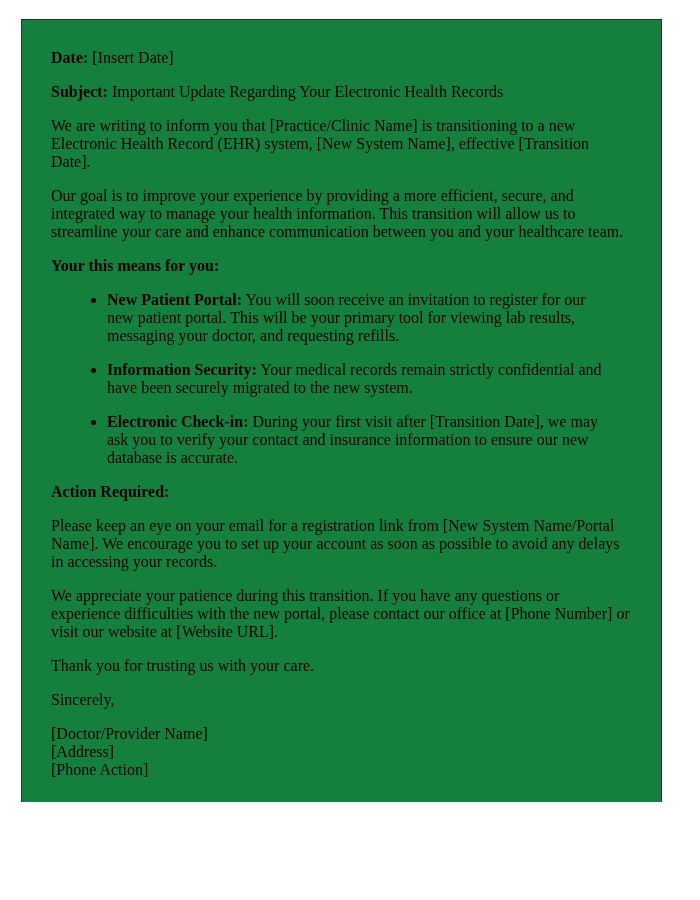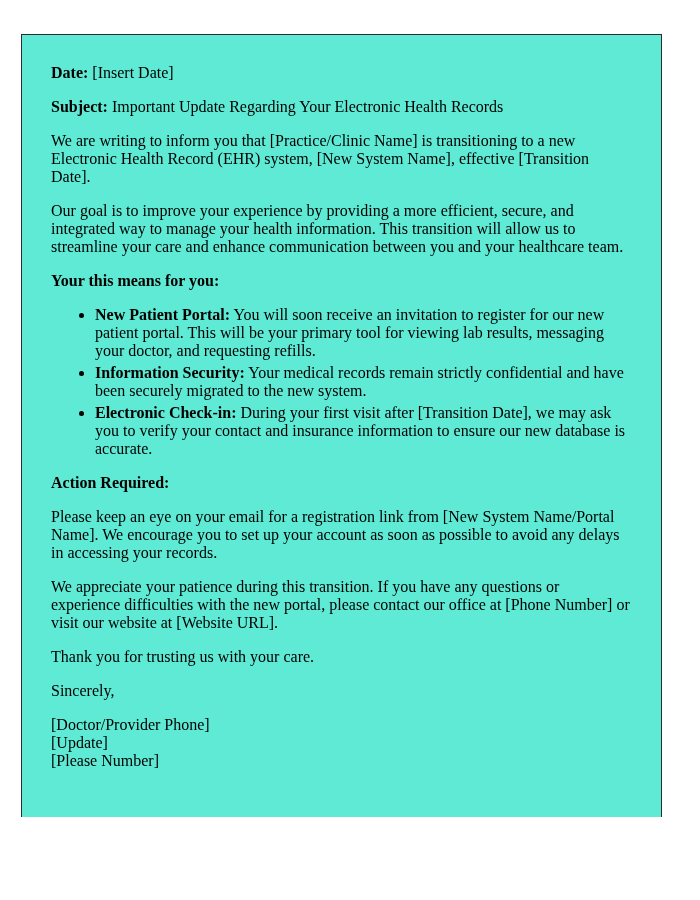--- a/index.html
+++ b/index.html
@@ -13,37 +13,37 @@
     font-family: "Liberation Serif", serif;
     font-size: 16px;
     line-height: normal;
     color: #000000;
     position: relative;
     overflow: hidden;
   }
   .letter {
     position: absolute;
     left: 21px;
-    top: 34px;
+    top: 19px;
     width: 581px;
     height: 769px;
     padding: 13px 29px 0 29px;
     border: 1px solid #2e2e2e;
     border-bottom: none;
-    background: #5eead4;
+    background: #15803d;
   }
   .letter p {
     margin: 16px 0;
   }
   .letter ul {
     margin: 16px 0;
     padding-left: 40px;
   }
   .letter li {
-    margin: 4px;
+    margin: 16px;
     padding: 0;
   }
   .sig-block {
     margin: 16px 0;
   }
   strong, b {
     font-weight: bold;
   }
 </style>
 </head>
@@ -72,18 +72,18 @@
 
   <p>Please keep an eye on your email for a registration link from [New System Name/Portal Name]. We encourage you to set up your account as soon as possible to avoid any delays in accessing your records.</p>
 
   <p>We appreciate your patience during this transition. If you have any questions or experience difficulties with the new portal, please contact our office at [Phone Number] or visit our website at [Website URL].</p>
 
   <p>Thank you for trusting us with your care.</p>
 
   <p>Sincerely,</p>
 
   <div class="sig-block">
-    <div>[Doctor/Provider Phone]</div>
-    <div>[Update]</div>
-    <div>[Please Number]</div>
+    <div>[Doctor/Provider Name]</div>
+    <div>[Address]</div>
+    <div>[Phone Action]</div>
   </div>
 
 </div>
 
 </body></html>

